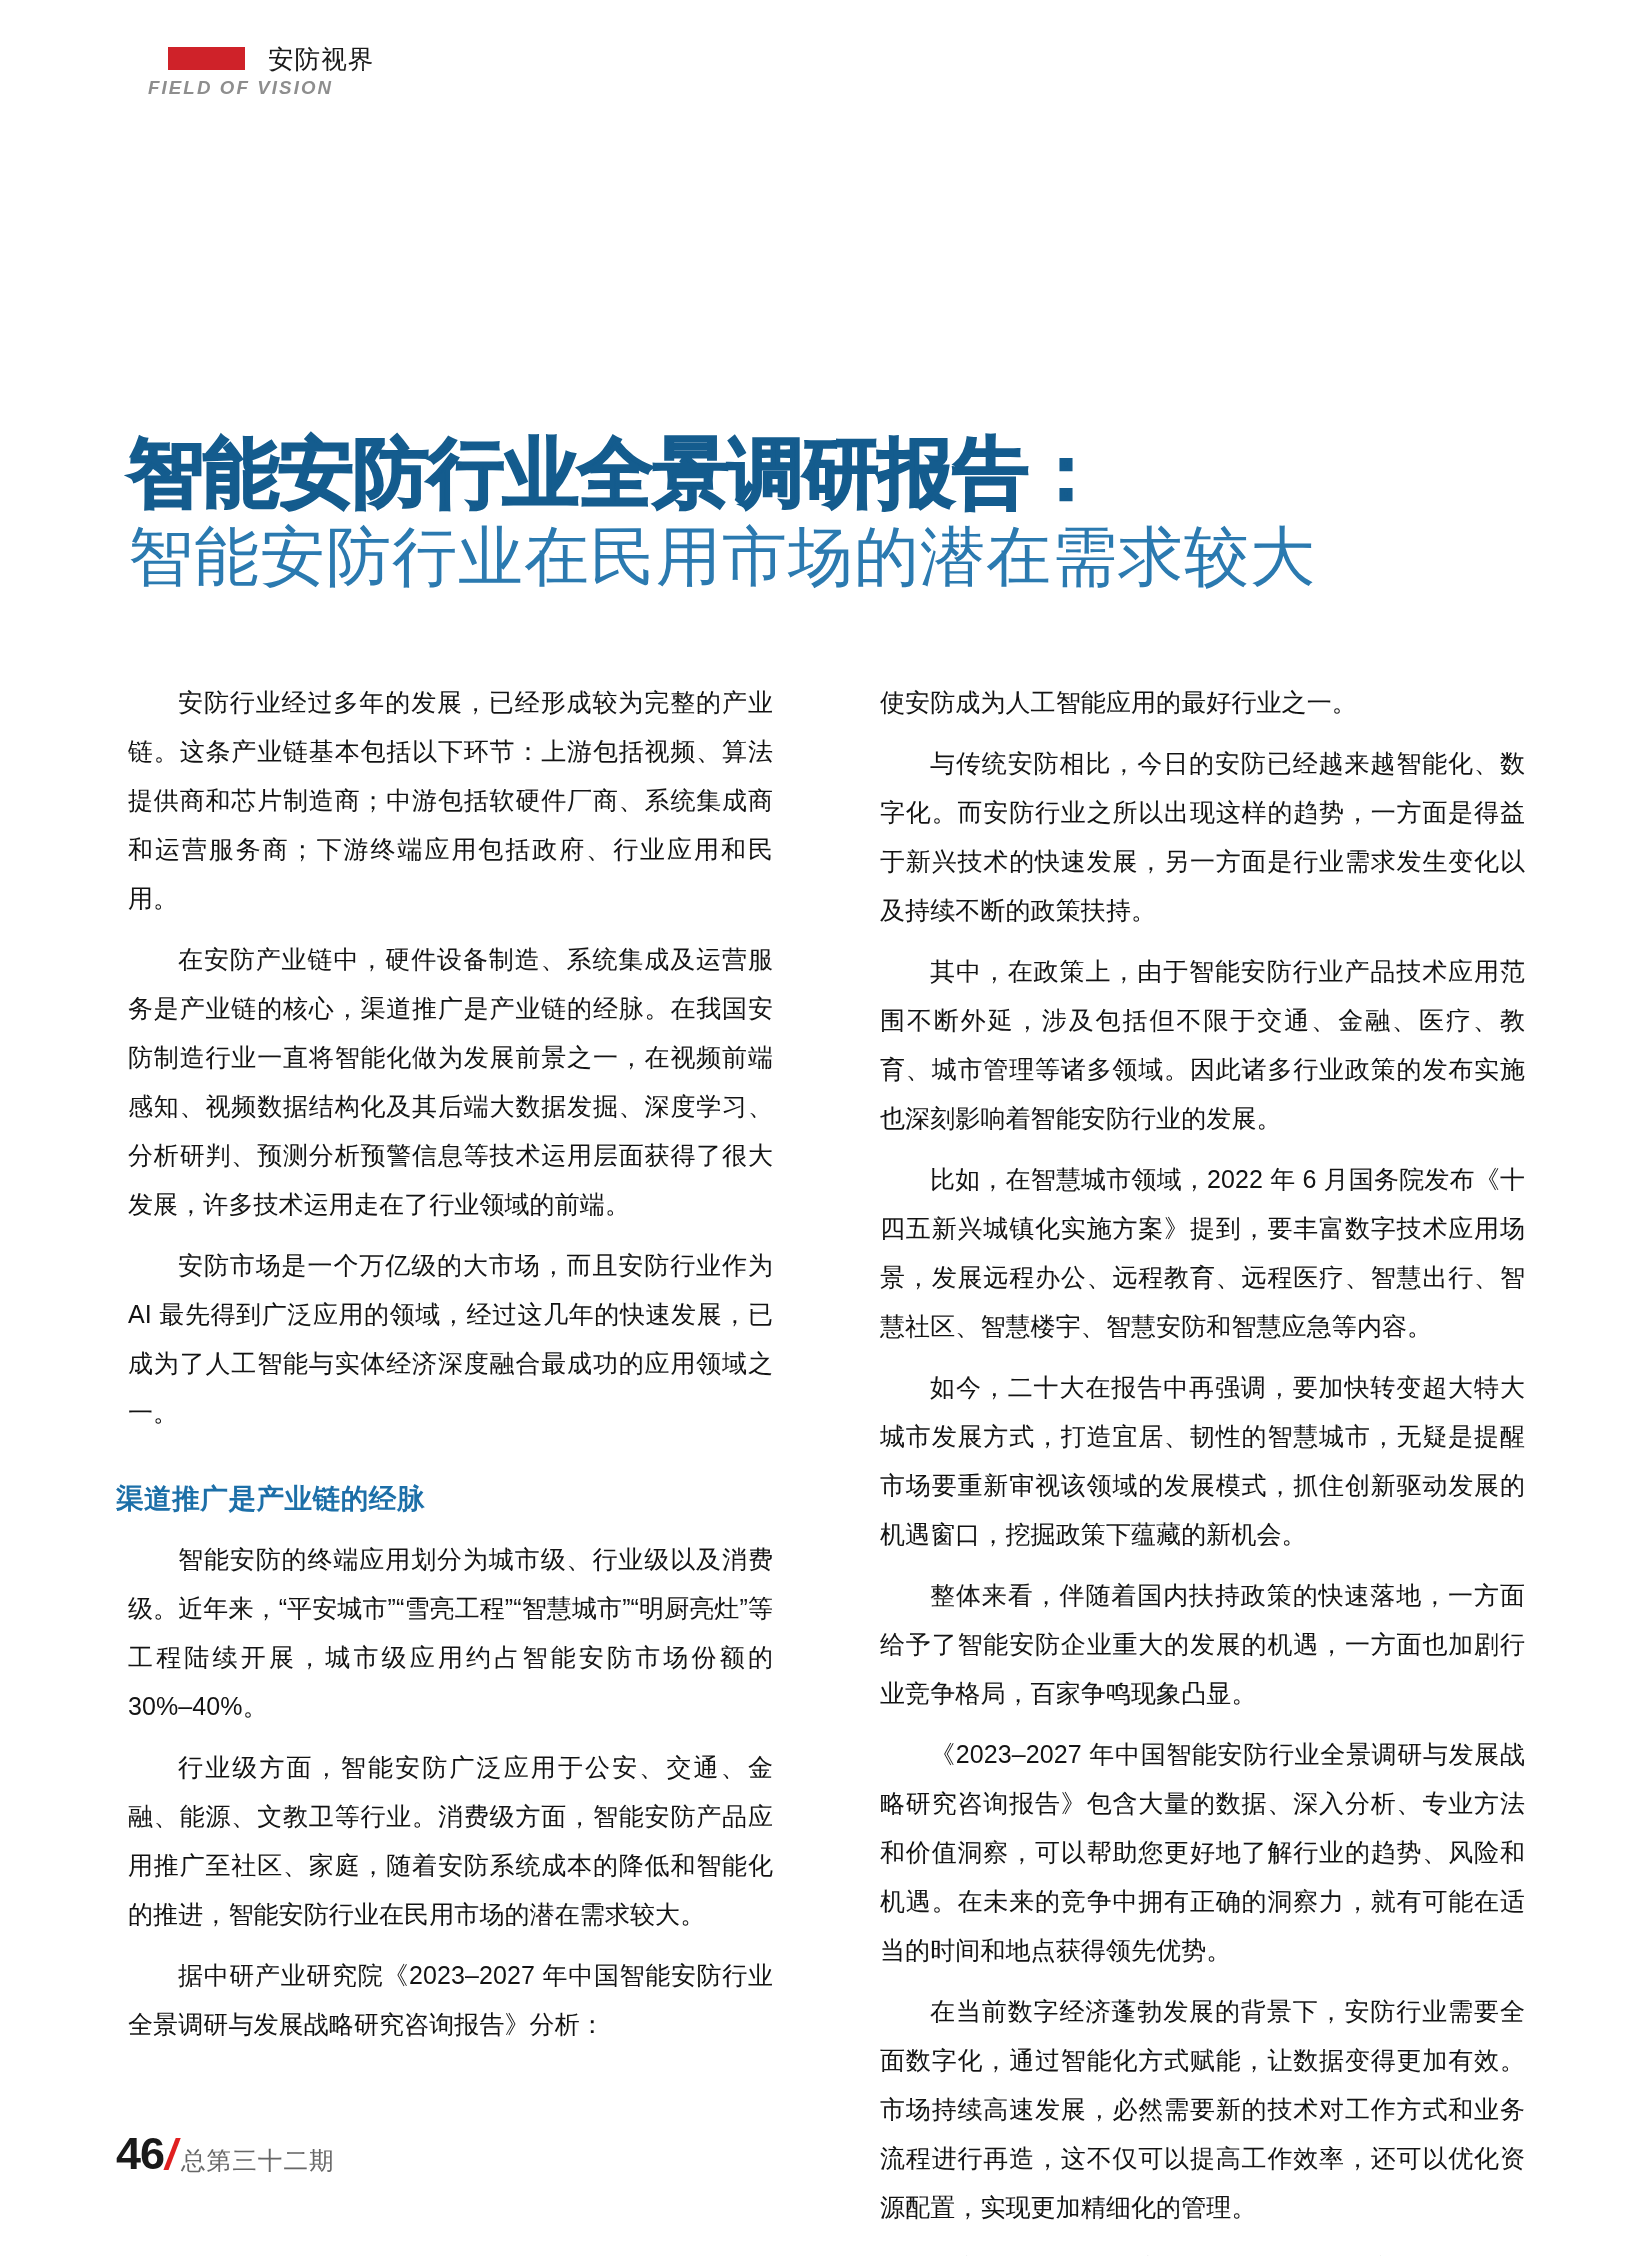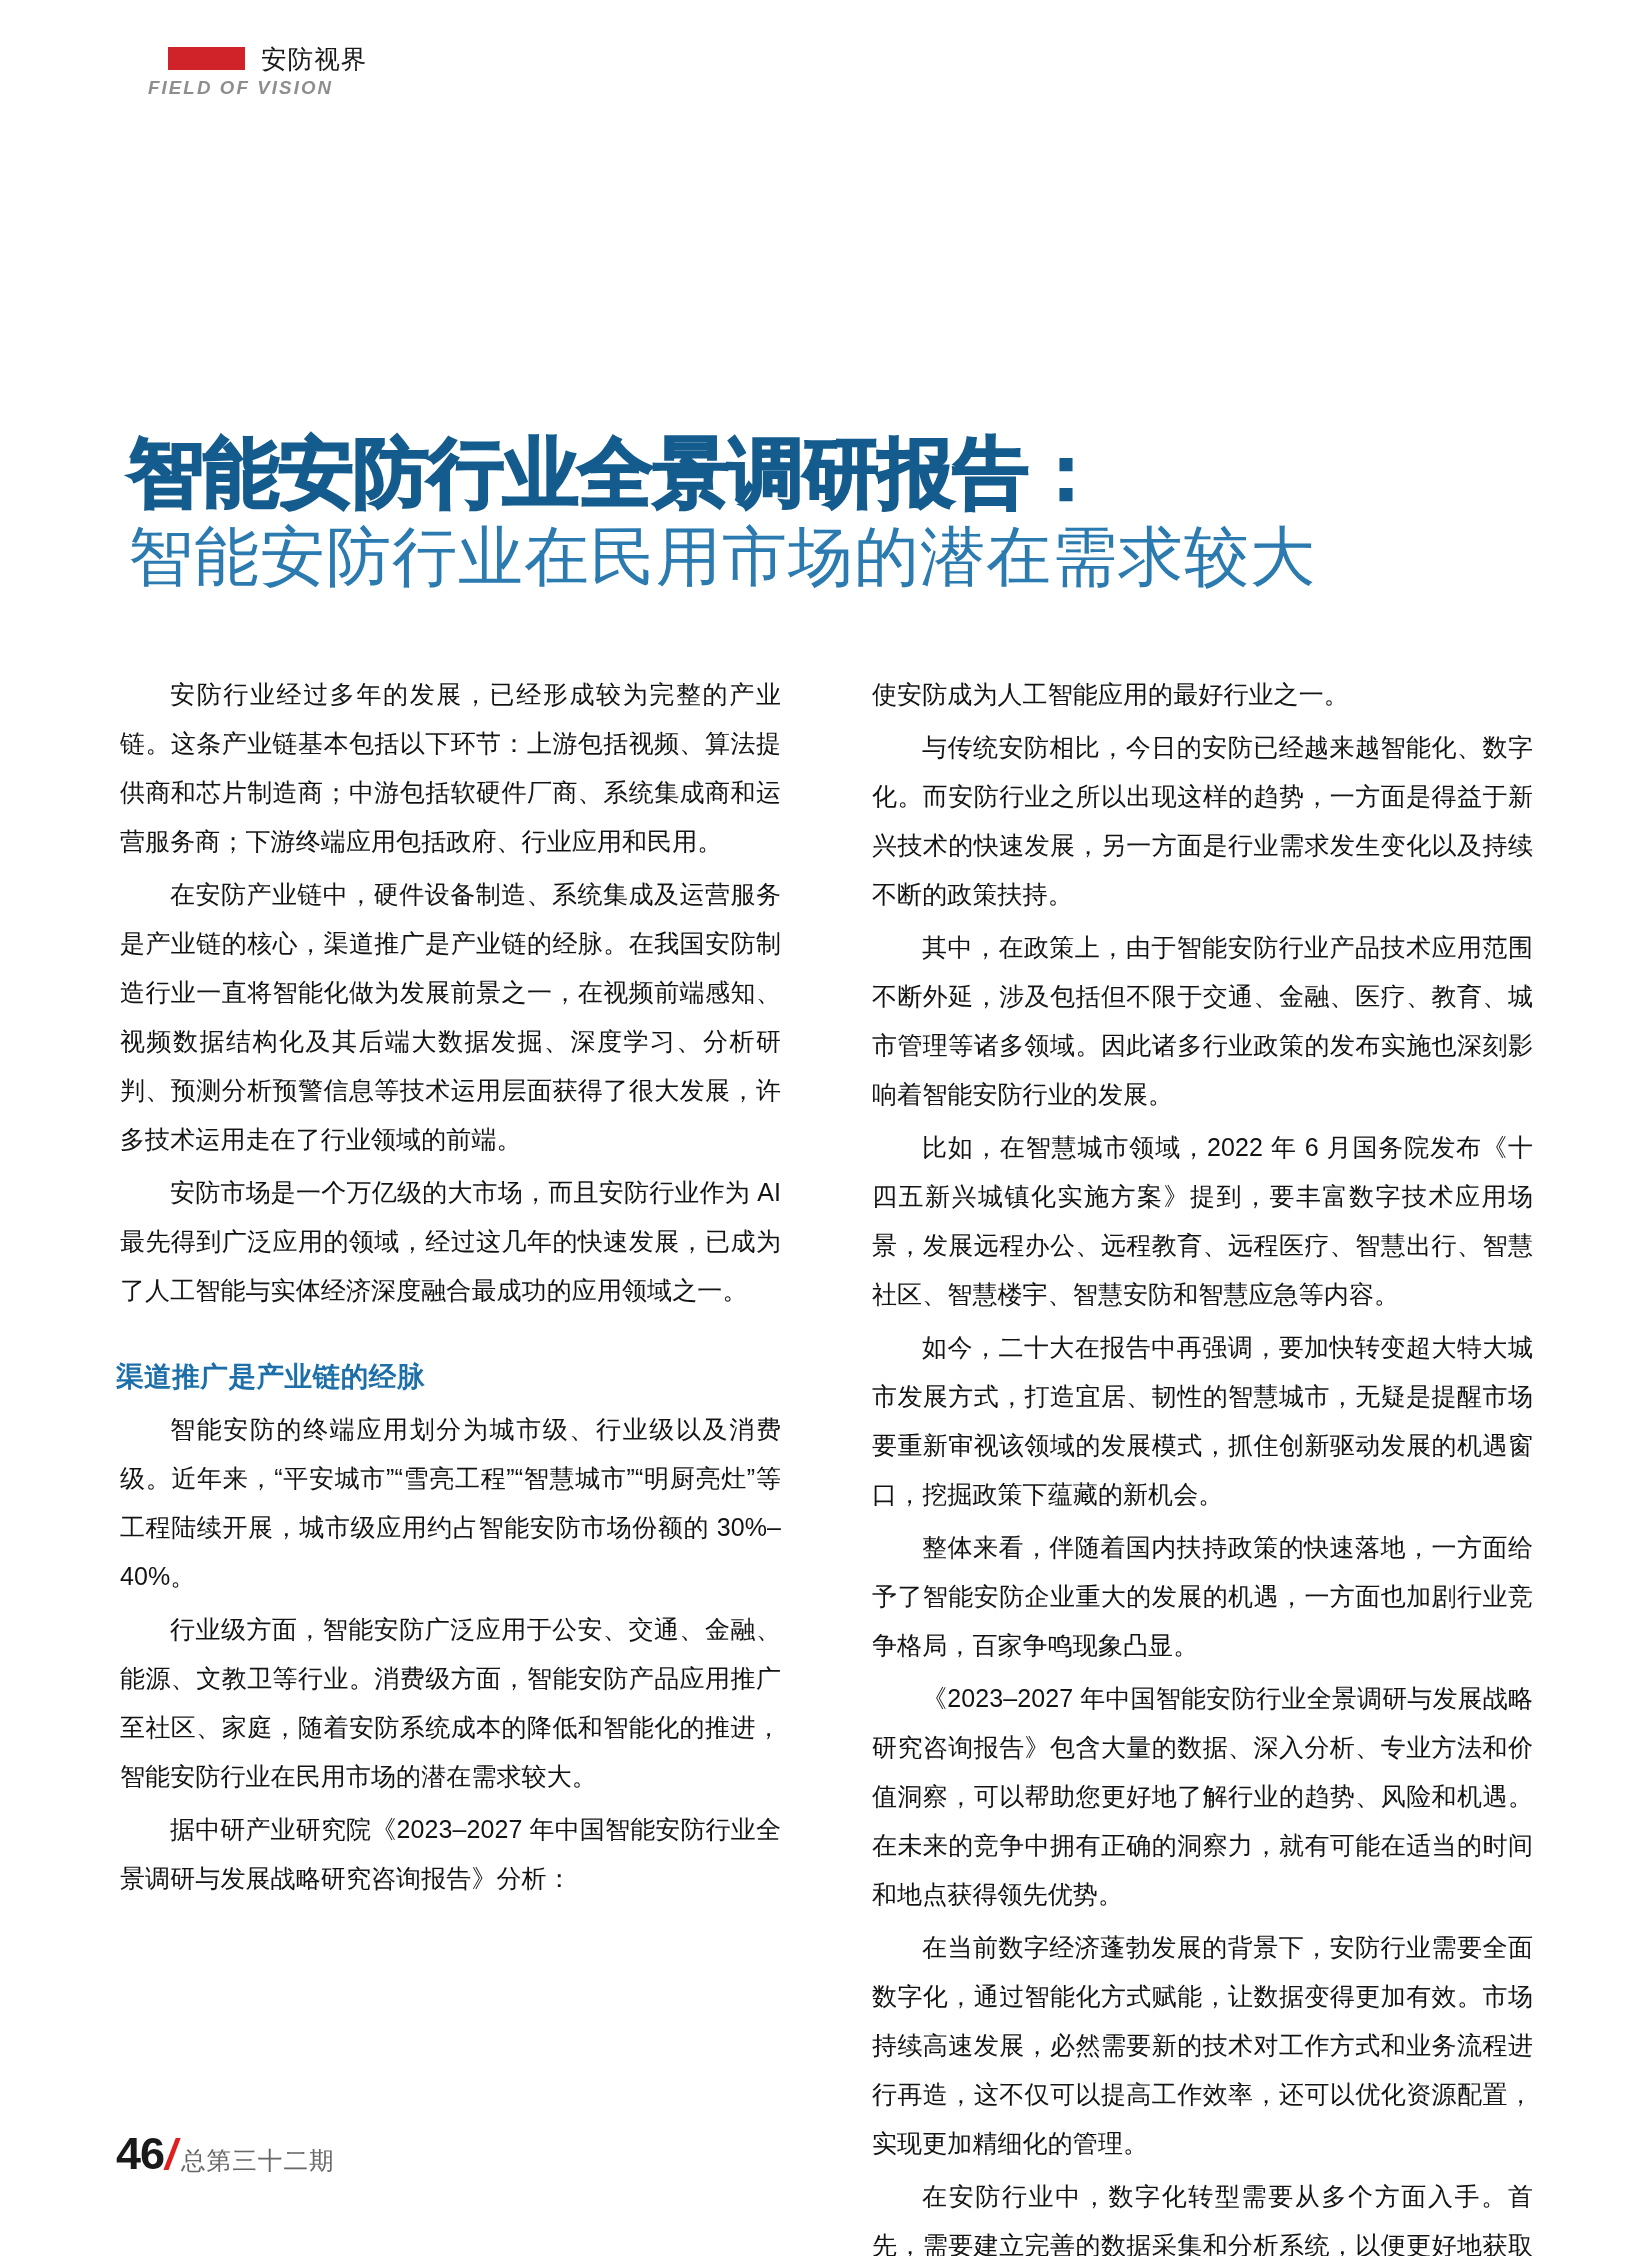--- a/index.html
+++ b/index.html
@@ -26,21 +26,21 @@
     position: absolute;
     left: 148px;
     top: 47px;
     display: flex;
     flex-direction: column;
     align-items: flex-start;
   }
   .masthead-row {
     display: flex;
     align-items: flex-end;
-    gap: 16px;
+    gap: 23px;
     padding-left: 20px;
   }
   .masthead-bar {
     width: 77px;
     height: 22.7px;
     background: #cf2229;
     display: block;
     margin-bottom: 3px;
   }
   .masthead-cn {
@@ -95,21 +95,21 @@
     top: 666px;
     width: 1420px;
     display: flex;
     gap: 83px;
   }
   .col {
     width: 669px;
     flex: 0 0 669px;
   }
   .col p {
-    margin: 4px;
+    margin: 12px;
     font-size: 25px;
     line-height: 49px;
     color: #131313;
     text-align: justify;
     text-justify: inter-ideograph;
     letter-spacing: 0.1px;
   }
   .col p.indent {
     text-indent: 2em;
   }

